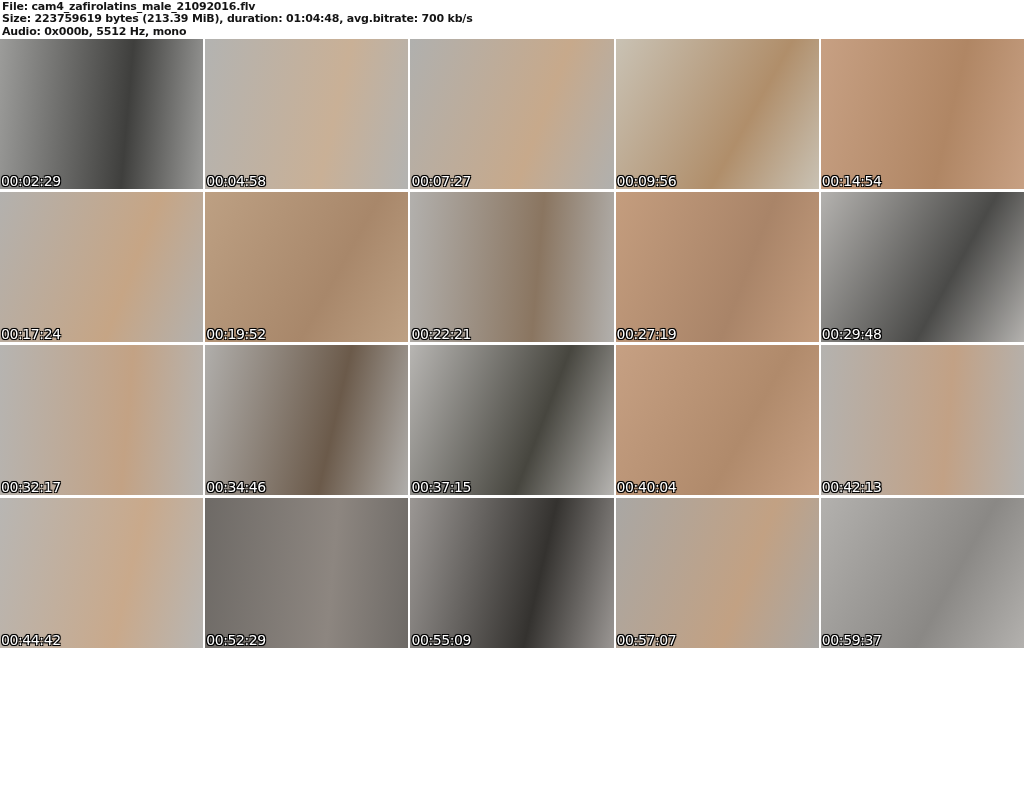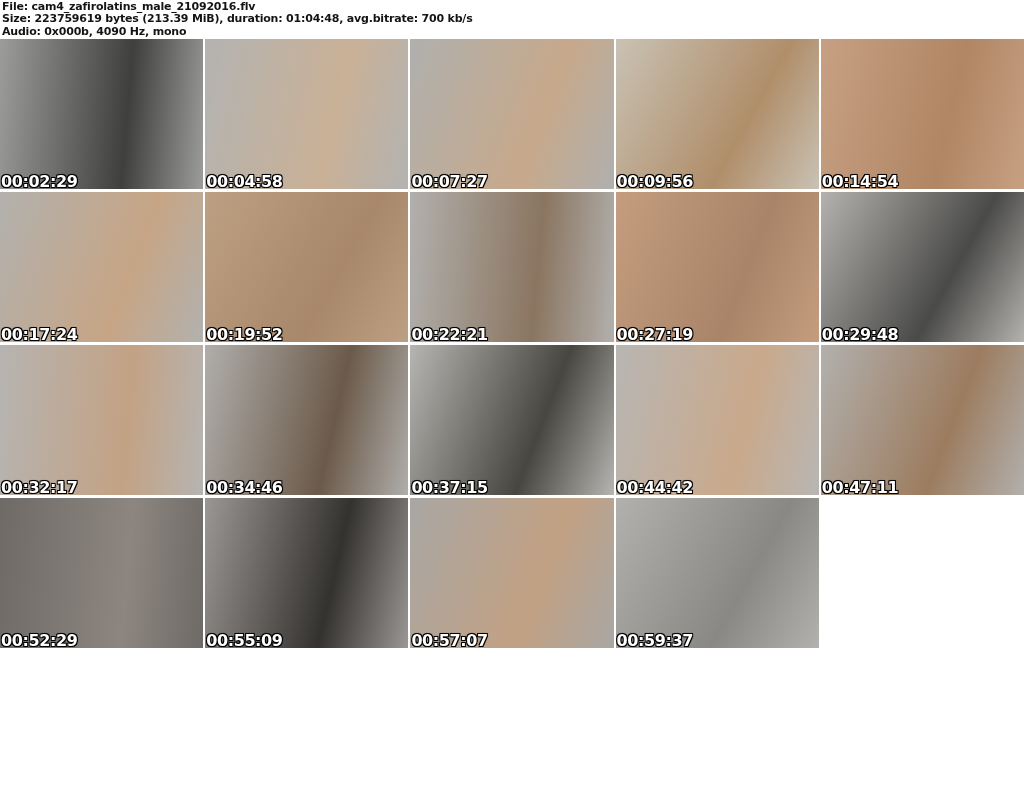--- a/index.html
+++ b/index.html
@@ -44,41 +44,41 @@
   }
   .thumb .frame-blur {
     position: absolute;
     inset: 0;
   }
   .timestamp {
     position: absolute;
     left: 1px;
     bottom: 1px;
     color: #ffffff;
-    font-weight: bold;
-    font-size: 16px;
+    font-weight: normal;
+    font-size: 14px;
     letter-spacing: -0.4px;
     line-height: 13px;
     text-shadow:
       -1px -1px 0 #000,
        1px -1px 0 #000,
       -1px  1px 0 #000,
        1px  1px 0 #000,
        0 0 2px #000;
   }
 </style>
 </head>
 <body>
 
 <div class="sheet">
 
   <div class="header">
     <div>File: cam4_zafirolatins_male_21092016.flv</div>
     <div>Size: 223759619 bytes (213.39 MiB), duration: 01:04:48, avg.bitrate: 700 kb/s</div>
-    <div>Audio: 0x000b, 4090 Hz, mono</div>
+    <div>Audio: 0x000b, 5512 Hz, mono</div>
   </div>
 
   <div class="grid" id="thumbnail-grid">
       <div class="thumb">
         <div class="frame-blur" style="background: linear-gradient(95deg, rgb(156, 156, 154) 0%, rgb(63, 63, 61) 62%, rgb(156, 156, 154) 100%);"></div>
         <span class="timestamp">00:02:29</span>
       </div>
       <div class="thumb">
         <div class="frame-blur" style="background: linear-gradient(103deg, rgb(179, 179, 177) 0%, rgb(201, 176, 150) 62%, rgb(179, 179, 177) 100%);"></div>
         <span class="timestamp">00:04:58</span>
@@ -121,26 +121,30 @@
       </div>
       <div class="thumb">
         <div class="frame-blur" style="background: linear-gradient(103deg, rgb(176, 174, 171) 0%, rgb(107, 90, 74) 62%, rgb(176, 174, 171) 100%);"></div>
         <span class="timestamp">00:34:46</span>
       </div>
       <div class="thumb">
         <div class="frame-blur" style="background: linear-gradient(111deg, rgb(183, 181, 178) 0%, rgb(71, 70, 63) 62%, rgb(183, 181, 178) 100%);"></div>
         <span class="timestamp">00:37:15</span>
       </div>
       <div class="thumb">
+        <div class="frame-blur" style="background: linear-gradient(119deg, rgb(198, 160, 131) 0%, rgb(176, 138, 107) 62%, rgb(198, 160, 131) 100%);"></div>
+        <span class="timestamp">00:40:04</span>
+      </div>
+      <div class="thumb">
+        <div class="frame-blur" style="background: linear-gradient(95deg, rgb(180, 178, 175) 0%, rgb(194, 161, 133) 62%, rgb(180, 178, 175) 100%);"></div>
+        <span class="timestamp">00:42:13</span>
+      </div>
+      <div class="thumb">
         <div class="frame-blur" style="background: linear-gradient(103deg, rgb(184, 182, 179) 0%, rgb(201, 169, 139) 62%, rgb(184, 182, 179) 100%);"></div>
         <span class="timestamp">00:44:42</span>
-      </div>
-      <div class="thumb">
-        <div class="frame-blur" style="background: linear-gradient(111deg, rgb(178, 176, 173) 0%, rgb(156, 124, 95) 62%, rgb(178, 176, 173) 100%);"></div>
-        <span class="timestamp">00:47:11</span>
       </div>
       <div class="thumb">
         <div class="frame-blur" style="background: linear-gradient(95deg, rgb(110, 106, 102) 0%, rgb(141, 134, 128) 62%, rgb(110, 106, 102) 100%);"></div>
         <span class="timestamp">00:52:29</span>
       </div>
       <div class="thumb">
         <div class="frame-blur" style="background: linear-gradient(103deg, rgb(155, 151, 148) 0%, rgb(52, 50, 47) 62%, rgb(155, 151, 148) 100%);"></div>
         <span class="timestamp">00:55:09</span>
       </div>
       <div class="thumb">

